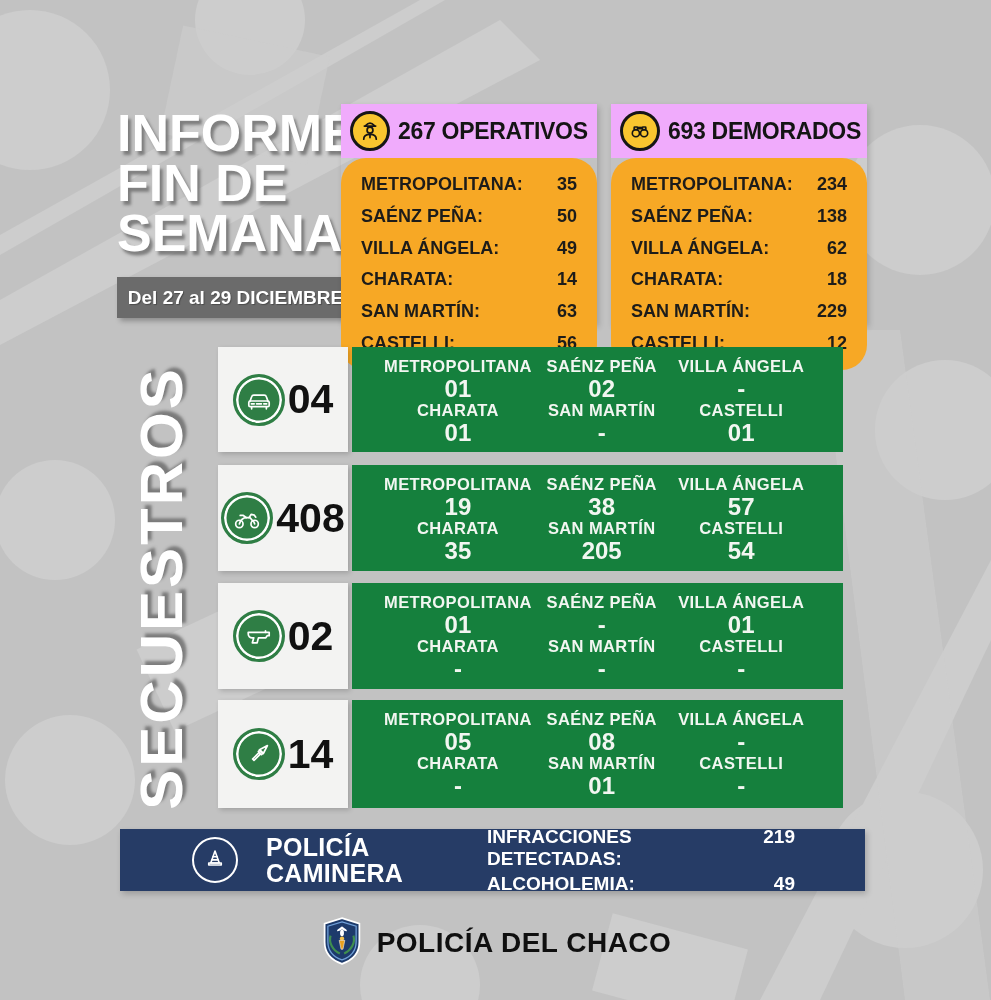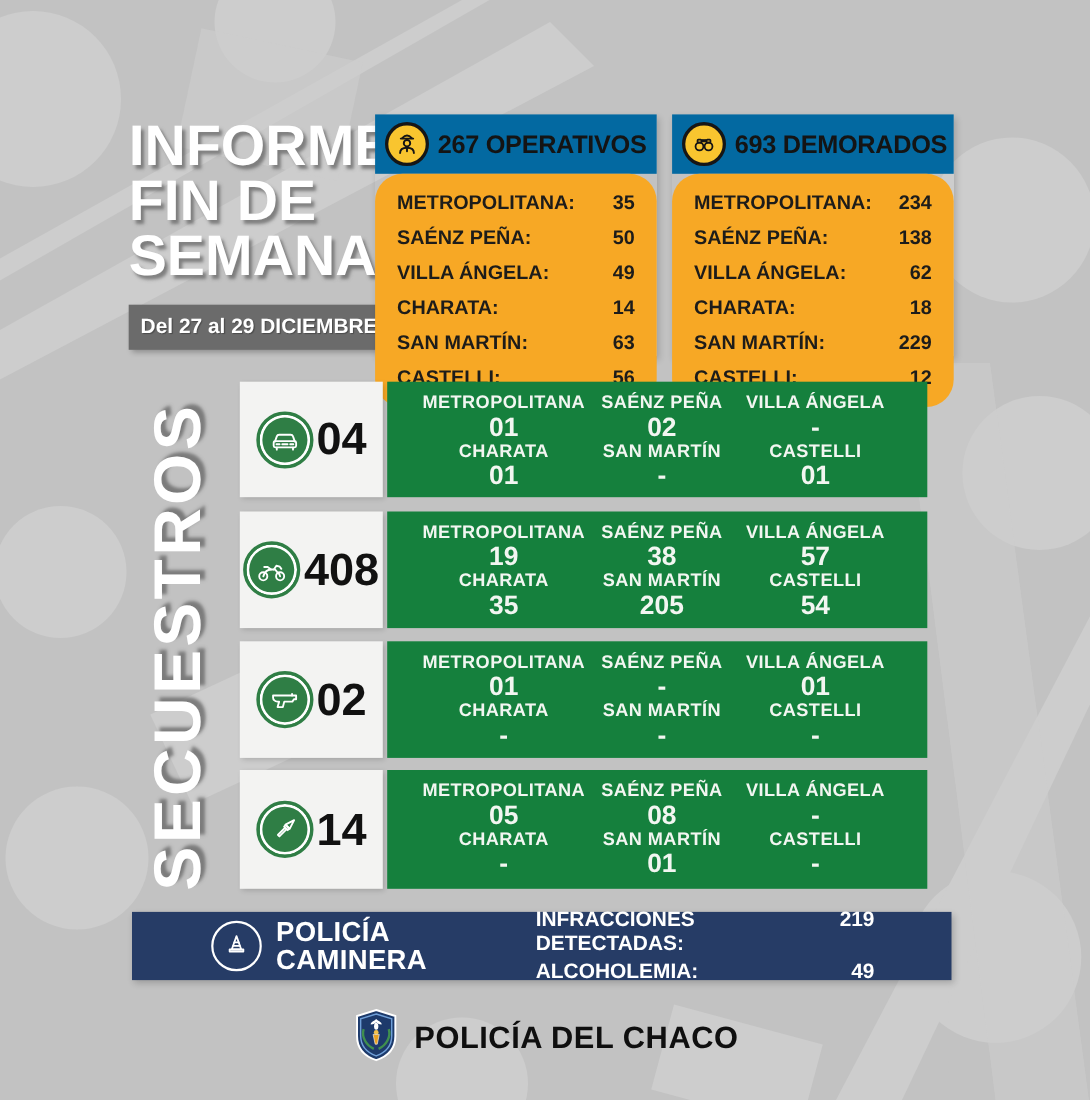--- a/index.html
+++ b/index.html
@@ -19,21 +19,21 @@
   .badge{
     position:absolute; left:117px; top:277px; width:237px; height:41px;
     background:#6b6b6b; color:#fff; font-weight:700; font-size:19px;
     display:flex; align-items:center; justify-content:center;
     box-shadow:3px 3px 5px rgba(0,0,0,0.28); text-shadow:1px 1px 1px rgba(0,0,0,0.3);
   }
 
   
   .panel{position:absolute; top:104px; width:256px; height:220px; box-shadow:2px 3px 6px rgba(0,0,0,0.18);}
   .p1{left:341px;} .p2{left:611px;}
-  .panel-head{height:54px; background:#0369a1; display:flex; align-items:center; gap:8px; padding-left:9px; box-sizing:border-box;}
+  .panel-head{height:54px; background:#f0abfc; display:flex; align-items:center; gap:8px; padding-left:9px; box-sizing:border-box;}
   .picon{width:40px; height:40px; border-radius:50%; background:#f9c52f; border:3px solid #161616; box-sizing:border-box;
          display:flex; align-items:center; justify-content:center; flex:0 0 auto;}
   .ptitle{font-weight:800; font-size:23px; color:#141414; letter-spacing:-0.3px; white-space:nowrap;}
   .panel-body{height:212px; background:#f7a825; display:flex; flex-direction:column; justify-content:space-evenly;
               padding:5px 20px 5px 20px; box-sizing:border-box;border-radius:25px;}
   .prow{display:flex; justify-content:space-between; font-weight:700; font-size:18px; color:#1d1c1a;}
 
   
   .seclabel{
     position:absolute; left:-66px; top:546px; width:470px; height:84px;
@@ -56,21 +56,21 @@
               padding:10px 32px; box-sizing:border-box;}
   .gcell{display:flex; flex-direction:column; align-items:center; justify-content:center; color:#f2f6f1;}
   .gcell .lbl{font-size:16.5px; font-weight:700; letter-spacing:0.4px; white-space:nowrap;}
   .gcell .val{font-size:24px; font-weight:800; line-height:1.05;}
 
   
   .caminera{position:absolute; left:120px; top:829px; width:745px; height:62px; background:#263c66;
             display:flex; align-items:center; box-shadow:2px 3px 6px rgba(0,0,0,0.2);}
   .cam-icon{margin-left:72px; width:46px; height:46px; border-radius:50%; border:2.5px solid #ffffff;
             box-sizing:border-box; display:flex; align-items:center; justify-content:center; flex:0 0 auto;}
-  .cam-title{margin-left:13px; color:#ffffff; font-weight:800; font-size:25px; line-height:26px; letter-spacing:0.3px;}
+  .cam-title{margin-left:28px; color:#ffffff; font-weight:800; font-size:25px; line-height:26px; letter-spacing:0.3px;}
   .cam-stats{margin-left:auto; margin-right:70px; width:308px; display:flex; flex-direction:column; gap:3px;}
   .cam-stat{display:flex; justify-content:space-between; color:#ffffff; font-weight:700; font-size:19px;gap:13px;}
 
   
   .footer{position:absolute; left:0; top:916px; width:100%; display:flex; align-items:center; justify-content:center; gap:13px;}
   .footer-brand{font-size:28px; font-weight:800; color:#0f0f0f; letter-spacing:0.5px;}
 </style>
 </head>
 <body>
 

